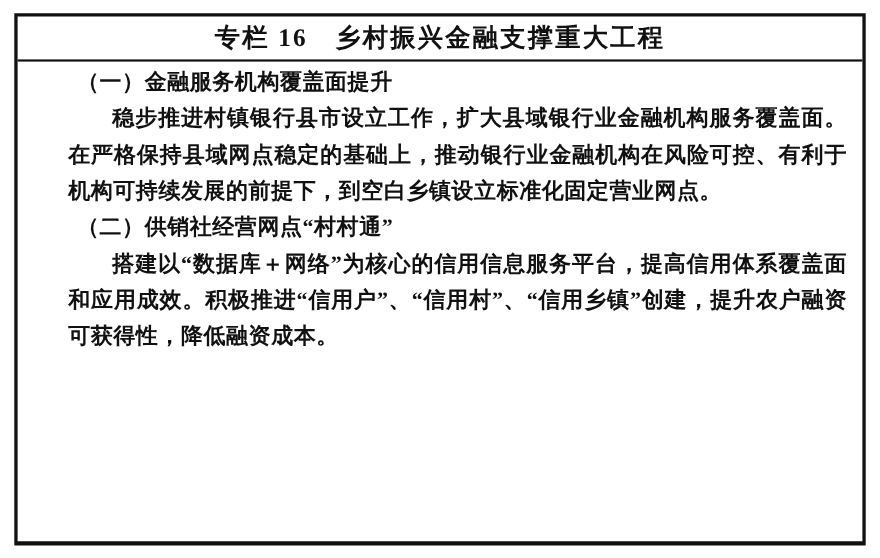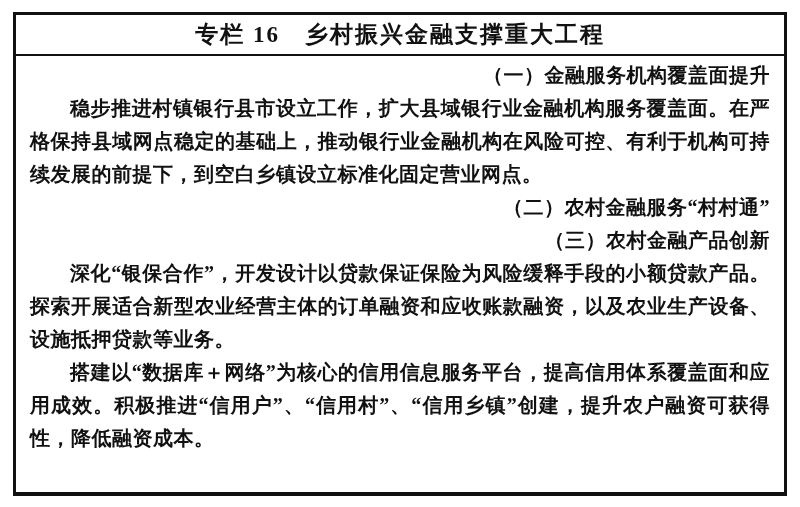--- a/index.html
+++ b/index.html
@@ -31,47 +31,44 @@
   }
   .box-body {
     padding: 3px 14px 0 14px;
     font-size: 20px;
     font-weight: bold;
     line-height: 33px;
     letter-spacing: 0.5px;
   }
   .sec-heading {
     text-indent: 2em;
-    text-align: right;
+    text-align: left;
   }
   .sec-para {
     text-indent: 2em;
     text-align: justify;
+    margin-left: 32px;
   }
 </style>
 </head>
 <body>
 
 <div class="column-box">
   <div class="title-bar">专栏 16　乡村振兴金融支撑重大工程</div>
 
   <div class="box-body">
 
     <div>
       <p class="sec-heading">（一）金融服务机构覆盖面提升</p>
       <p class="sec-para">稳步推进村镇银行县市设立工作，扩大县域银行业金融机构服务覆盖面。在严格保持县域网点稳定的基础上，推动银行业金融机构在风险可控、有利于机构可持续发展的前提下，到空白乡镇设立标准化固定营业网点。</p>
     </div>
 
     <div>
-      <p class="sec-heading">（二）农村金融服务“村村通”</p>
+      <p class="sec-heading">（二）供销社经营网点“村村通”</p>
     </div>
 
-    <div>
-      <p class="sec-heading">（三）农村金融产品创新</p>
-      <p class="sec-para">深化“银保合作”，开发设计以贷款保证保险为风险缓释手段的小额贷款产品。探索开展适合新型农业经营主体的订单融资和应收账款融资，以及农业生产设备、设施抵押贷款等业务。</p>
-    </div>
 
     <div>
       <p class="sec-para">搭建以“数据库＋网络”为核心的信用信息服务平台，提高信用体系覆盖面和应用成效。积极推进“信用户”、“信用村”、“信用乡镇”创建，提升农户融资可获得性，降低融资成本。</p>
     </div>
 
   </div>
 </div>
 
 </body></html>

